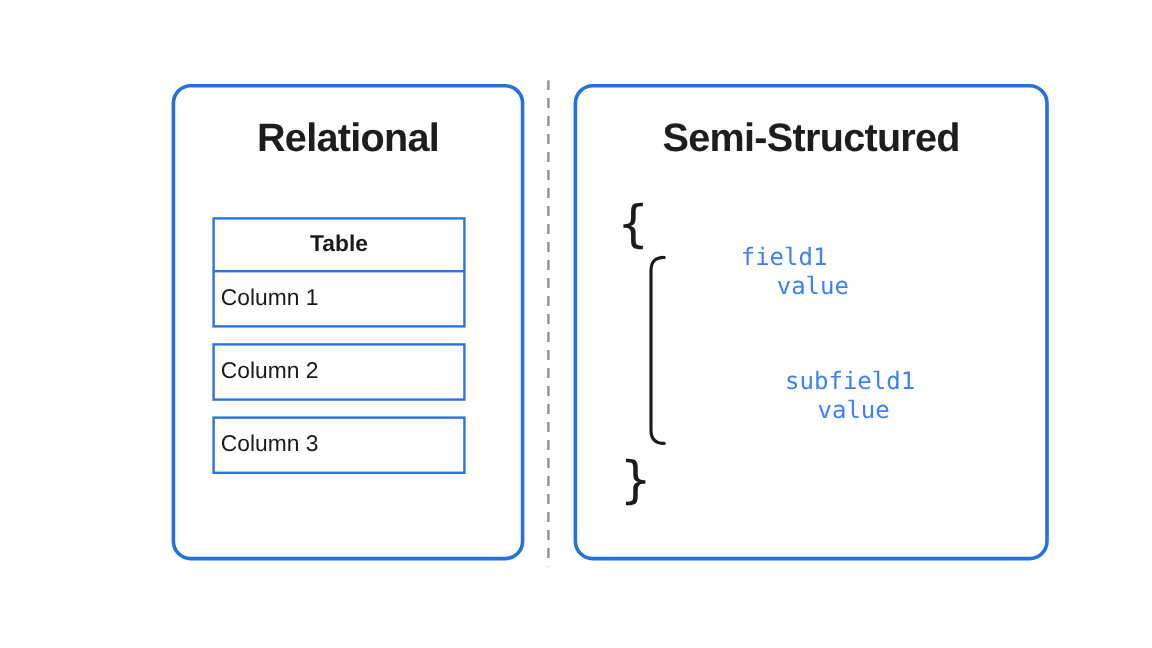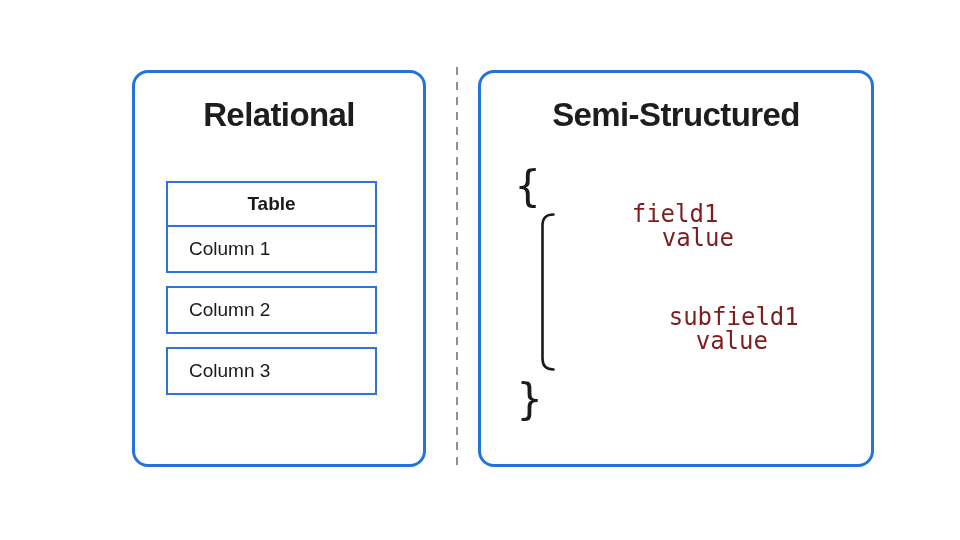--- a/index.html
+++ b/index.html
@@ -20,21 +20,21 @@
   
   .panel {
     position: absolute;
     top: 70px;
     height: 397px;
     background: #ffffff;
     border: 3px solid #2472db;
     border-radius: 16px;
     box-sizing: border-box;
   }
-  .panel-left  { left: 132px; width: 294px; }
+  .panel-left  { left: 143px; width: 294px; }
   .panel-right { left: 478px; width: 396px; }
 
   .panel-title {
     position: absolute;
     top: 22px;
     left: 0;
     width: 100%;
     margin: 0;
     text-align: center;
     font-size: 33px;
@@ -74,33 +74,33 @@
   }
   .trow-header {
     height: 46px;
     line-height: 42px;
     font-weight: 700;
     text-align: center;
   }
   .trow-cell {
     height: 48px;
     line-height: 44px;
-    padding-left: 21px;
+    padding-left: 5px;
     font-weight: 400;
   }
   .trow-cell.first { margin-top: -2px; } 
   .trow-cell.gap   { margin-top: 13px; }  
 
   
   .code-text {
     position: absolute;
     font-family: "DejaVu Sans Mono", monospace;
-    font-size: 24px;
+    font-size: 20px;
     line-height: 24px;
-    color: #7f1d1d;
+    color: #3b82f6;
     white-space: pre;
   }
   .brace {
     position: absolute;
     font-family: "DejaVu Sans Mono", monospace;
     font-size: 42px;
     line-height: 44px;
     font-weight: 400;
     color: #1b1b1d;
   }

